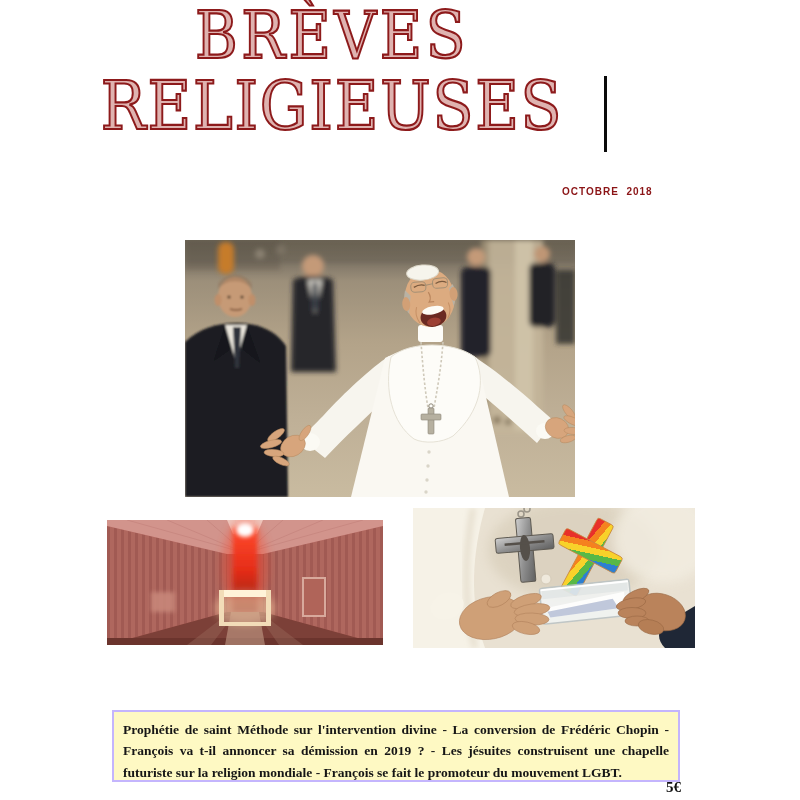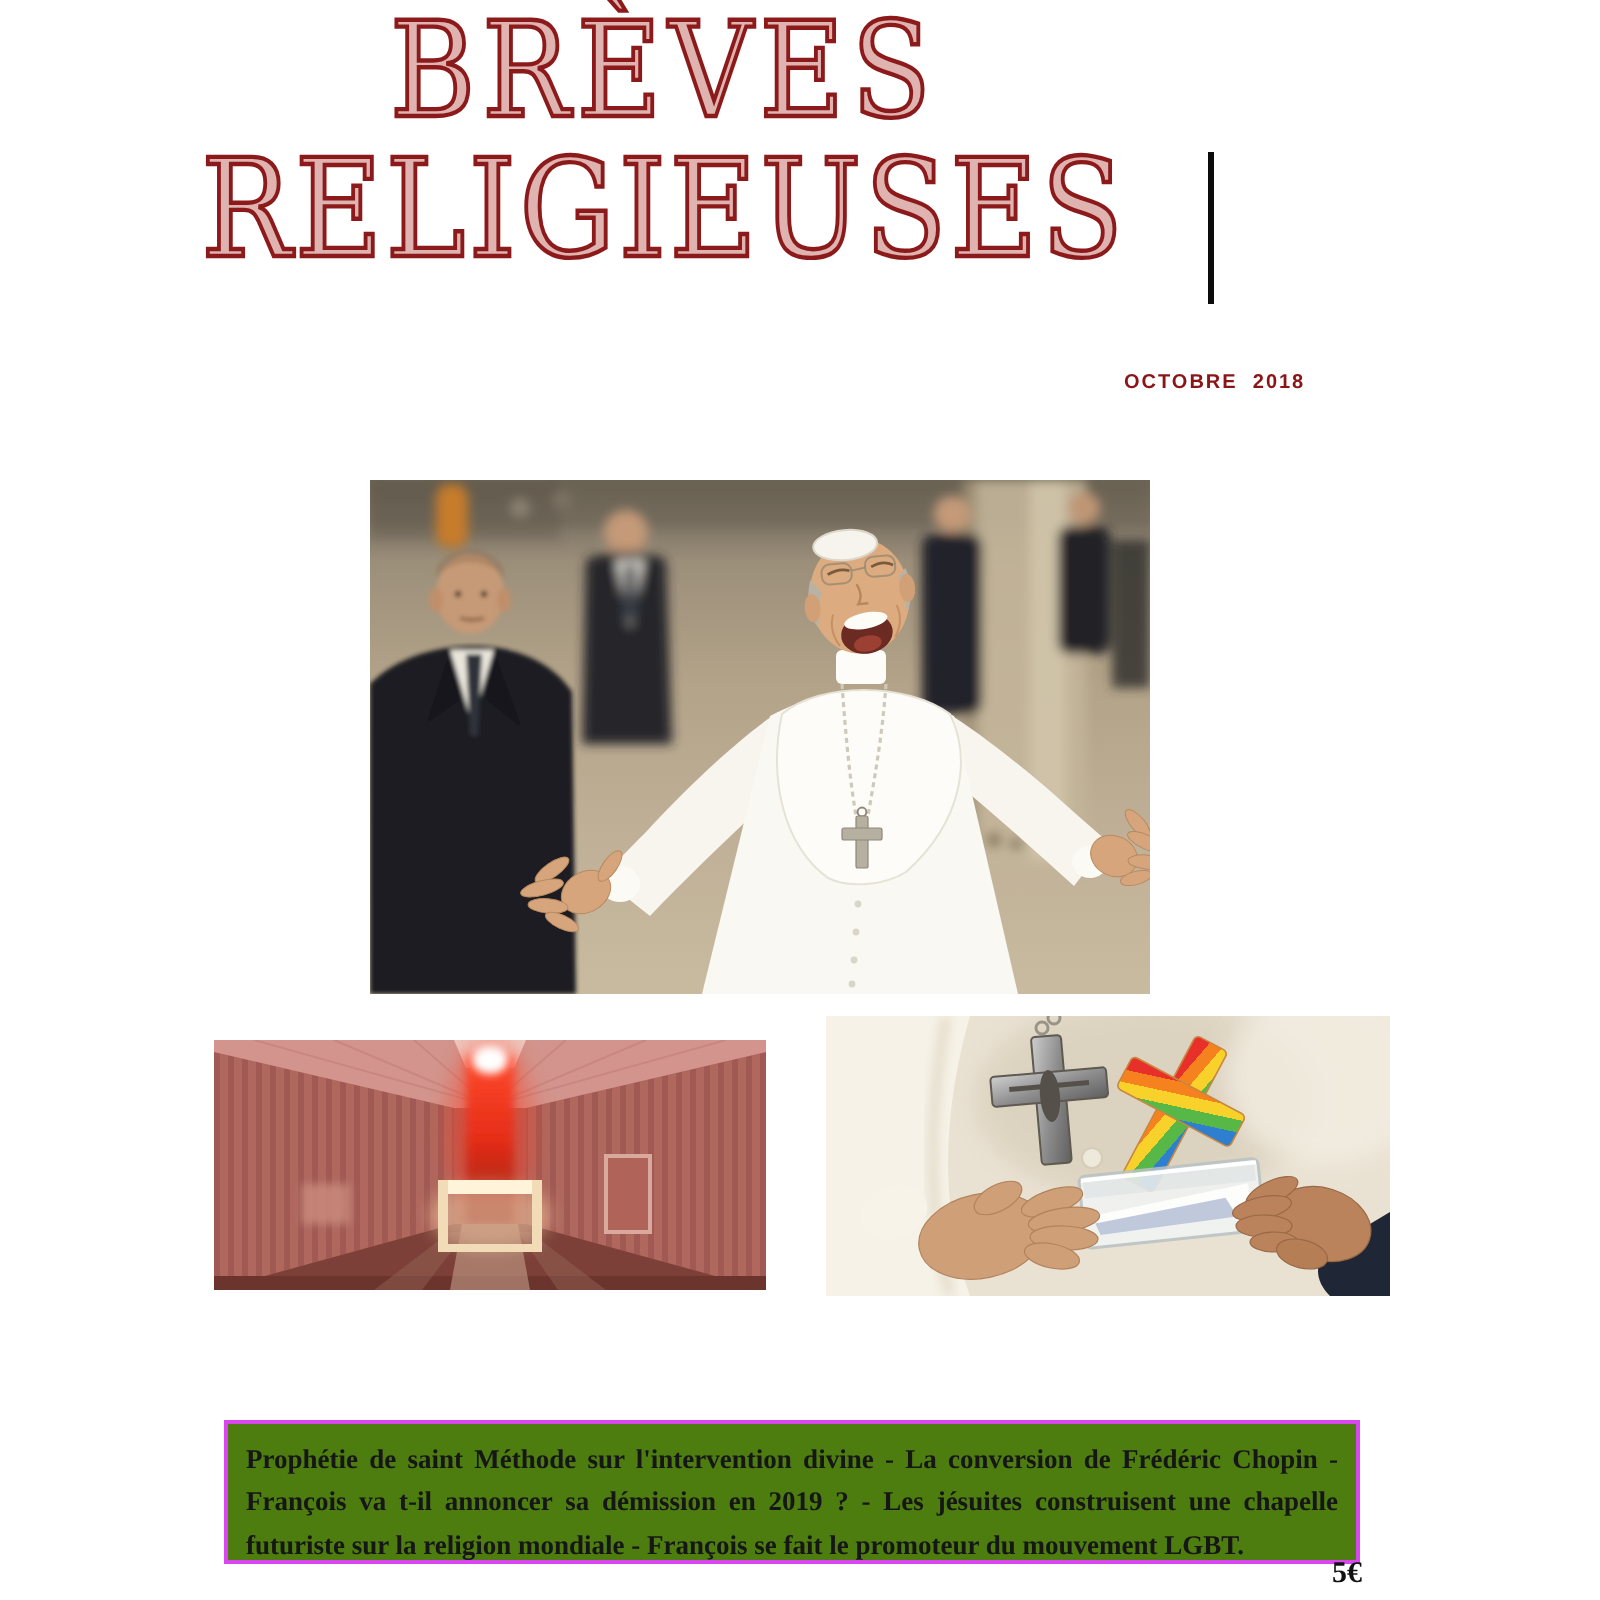--- a/index.html
+++ b/index.html
@@ -28,21 +28,21 @@
   }
   
   .photo{position:absolute;display:block;}
   .photo svg{display:block;}
   .photo-main{left:185px;top:240px;width:390px;height:257px;}
   .photo-chapel{left:107px;top:520px;width:276px;height:125px;}
   .photo-rainbow{left:413px;top:508px;width:282px;height:140px;}
   
   .summary-box{
     position:absolute;left:112px;top:710px;width:568px;height:72px;
-    border:2px solid #d946ef;box-sizing:border-box;background:#4d7c0f;
+    border:2px solid #c4b5fd;box-sizing:border-box;background:#fef9c3;
   }
   .summary-text{
     margin:0;padding:7px 9px 0 9px;
     font-family:"Liberation Serif",serif;font-weight:bold;font-size:13.5px;
     line-height:1.58;text-align:justify;color:#161616;
   }
   
   .price{
     position:absolute;top:779px;left:481px;width:200px;text-align:right;
     font-family:"Liberation Serif",serif;font-weight:bold;font-size:15px;color:#111;

